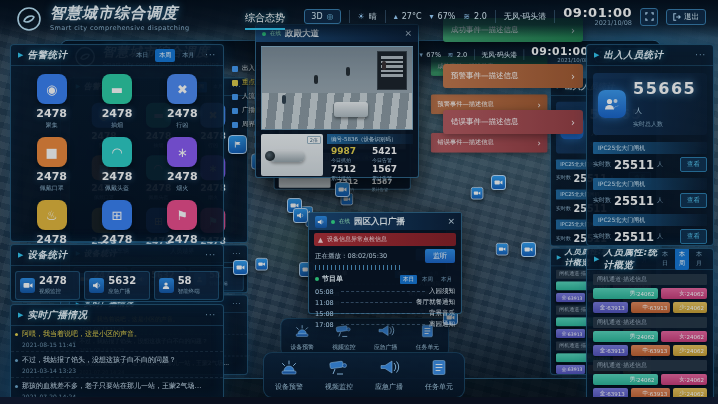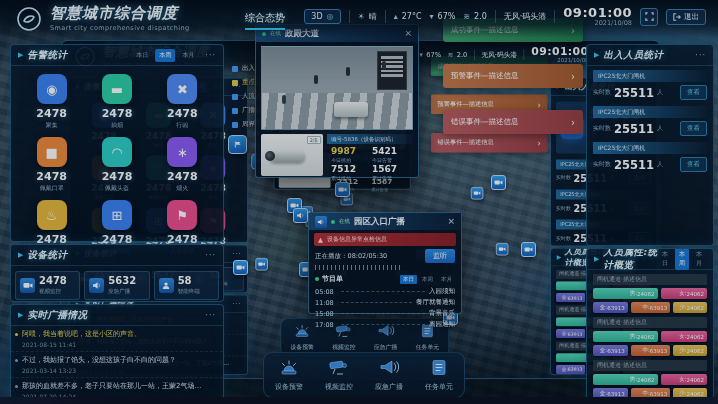--- a/index.html
+++ b/index.html
@@ -523,20 +523,35 @@
   </div>
 
   <section class="panel right-col p-people">
     <div class="phead">
       <span class="arr">▶</span>
       <span class="ptitle">出入人员统计</span>
       <span class="tabs">
                 <span class="more">···</span>
               </span>
     </div>
+    <div class="hero">
+      <span class="ic">
+        <svg viewBox="0 0 16 14">
+                  <circle cx="5.5" cy="4.5" r="2.6"></circle>
+                  <path d="M1 12.5a4.5 4.5 0 019 0z"></path>
+        <circle cx="11.5" cy="4" r="2" opacity=".8"></circle>
+                  <path d="M9.8 12.5a4 4 0 015.8-3.4 4.8 4.8 0 00-5.8 3.4z" opacity=".8"></path>
+                </svg>
+              </span>
+      <span>
+        <span class="hnum">55665</span>
+        <span class="hunit">人</span>
+        <div class="hlbl">实时总人数</div>
+      </span>
+    </div>
     <div>
       <div class="rhead">IPC25北大门闸机</div>
       <div class="rbody">
         <span class="rlbl">实时数</span>
         <span class="rval">25511</span>
         <span class="runit">人</span>
         <span class="view">查看</span>
       </div>
     </div>
     <div>

